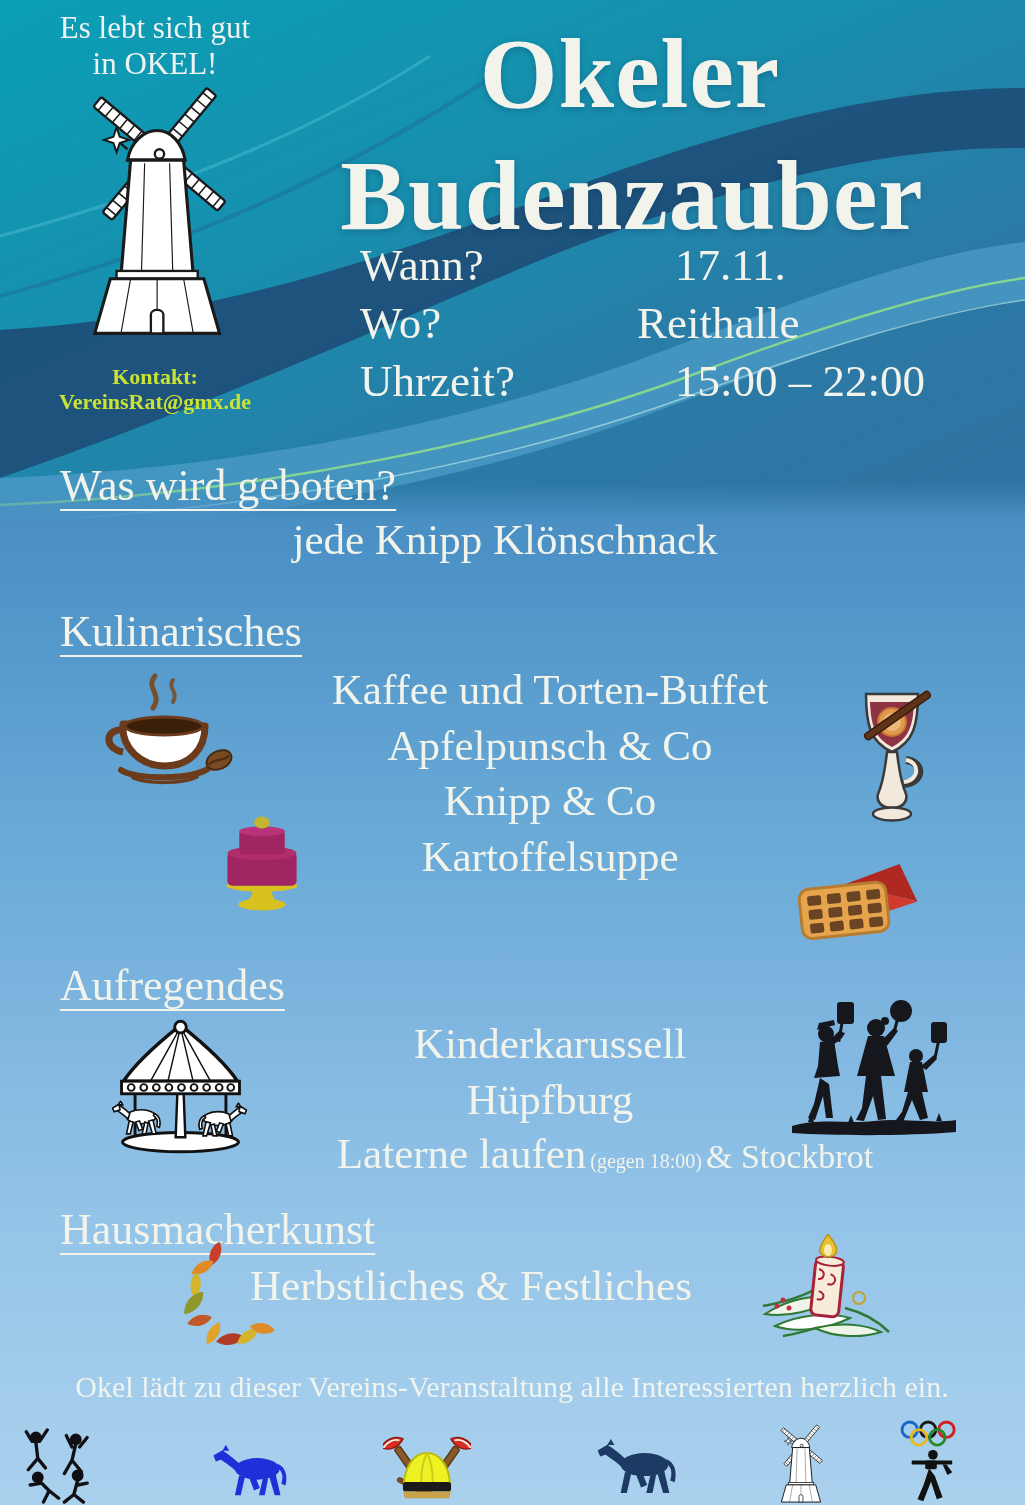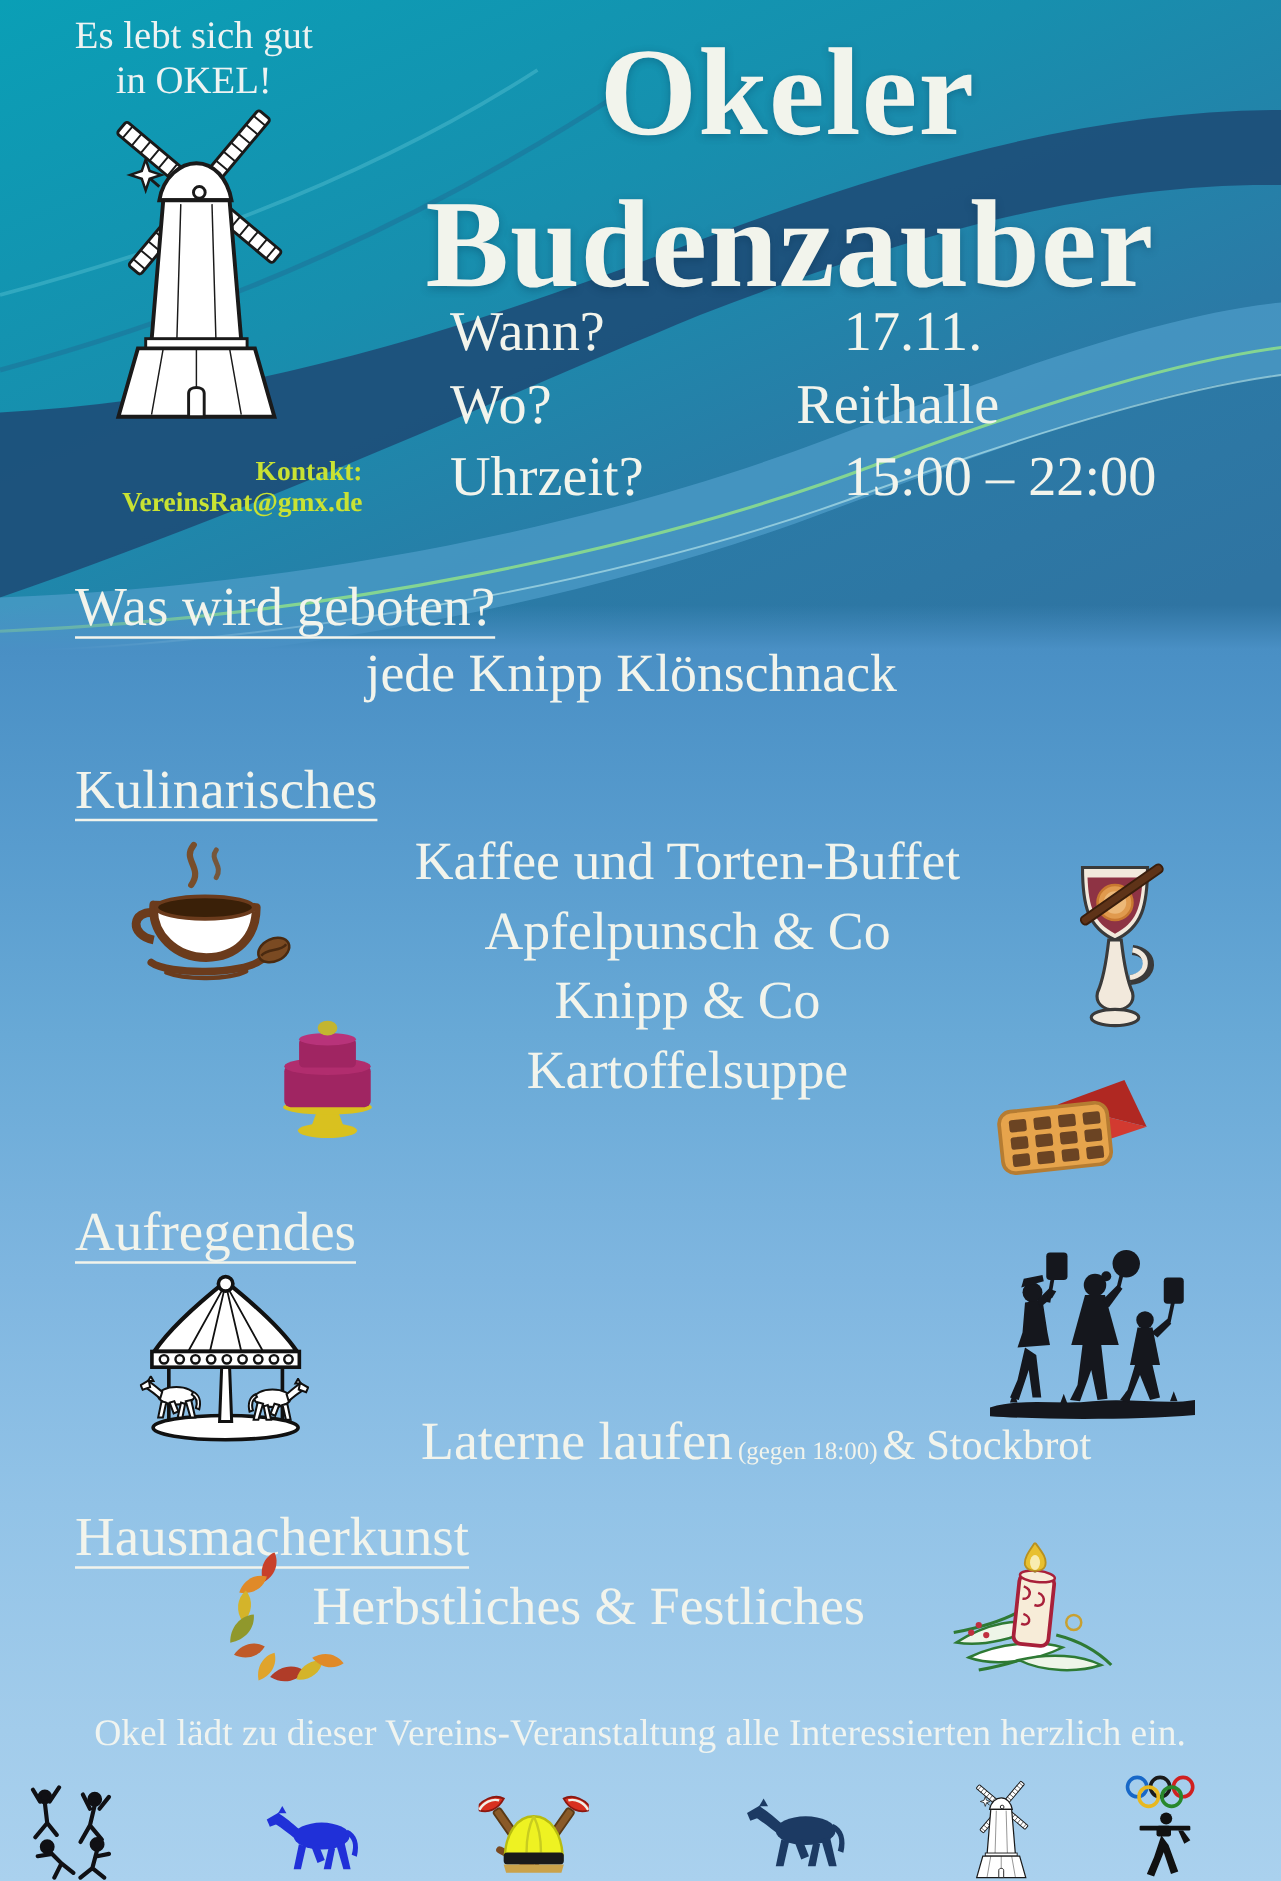--- a/index.html
+++ b/index.html
@@ -7,21 +7,21 @@
     position:relative;width:1025px;height:1505px;overflow:hidden;
     font-family:"Liberation Serif",serif;color:#f2f4ec;
     background:linear-gradient(180deg,
       #2f74a2 0%, #3f86bc 28%, #4a90c5 35%, #589cce 45%,
       #68a9d6 55%, #7fb6e0 68%, #92c3e7 80%, #a2cceb 92%, #aad1ee 100%);
   }
   .abs{position:absolute;}
   .cx{position:absolute;transform:translateX(-50%);white-space:nowrap;}
   .waves{position:absolute;top:0;left:0;width:1025px;height:520px;display:block;}
   .badge{left:30px;top:10px;width:250px;text-align:center;font-size:31px;line-height:1.16;color:#eef3f2;}
-  .contact{left:20px;top:364px;width:270px;text-align:right;font-size:22px;font-weight:bold;color:#c9e233;line-height:1.14;}
+  .contact{left:20px;top:364px;width:270px;text-align:center;font-size:22px;font-weight:bold;color:#c9e233;line-height:1.14;}
   .title-line{font-weight:bold;letter-spacing:1px;font-size:100px;line-height:1;text-shadow:0 2px 7px rgba(0,40,70,.30);}
   .detail{font-size:45px;line-height:1;}
   .heading{font-size:44px;text-decoration:underline;text-decoration-thickness:2px;text-underline-offset:9px;white-space:nowrap;}
   .item{font-size:43px;line-height:55.5px;white-space:nowrap;}
   .lantern-note{font-size:20px;}
   .lantern-rest{font-size:34px;}
   .footer-invite{font-size:30px;color:#f0f4f0;}
   .footer-helpers{font-size:25px;color:#eef2ee;}
   .icon{display:block;}
   .icon svg{display:block;width:100%;height:100%;}
@@ -200,20 +200,24 @@
           <rect x="12" y="65" width="14" height="10" rx="2"></rect>
             <rect x="32" y="65" width="14" height="10" rx="2"></rect>
             <rect x="52" y="65" width="14" height="10" rx="2"></rect>
             <rect x="72" y="65" width="14" height="10" rx="2"></rect>
         </g>
       </g>
     </svg>
   </span>
 
   <div class="abs heading" style="left:60px;top:960px;">Aufregendes</div>
+  <div class="cx" style="left:550px;top:1016px;text-align:center;">
+    <div class="item">Kinderkarussell</div>
+    <div class="item">Hüpfburg</div>
+  </div>
   <div class="cx" style="left:605px;top:1126px;line-height:58px;">
     <span class="item">Laterne laufen</span>
     <span class="lantern-note">(gegen 18:00)</span>
     <span class="lantern-rest">&amp; Stockbrot</span>
   </div>
 
   <span class="icon abs" style="left:108px;top:1018px;width:145px;height:138px;">
     <svg viewBox="0 0 150 140">
       <g fill="#fff" stroke="#111">
         <ellipse cx="75" cy="127" rx="60" ry="10" stroke-width="3"></ellipse>

